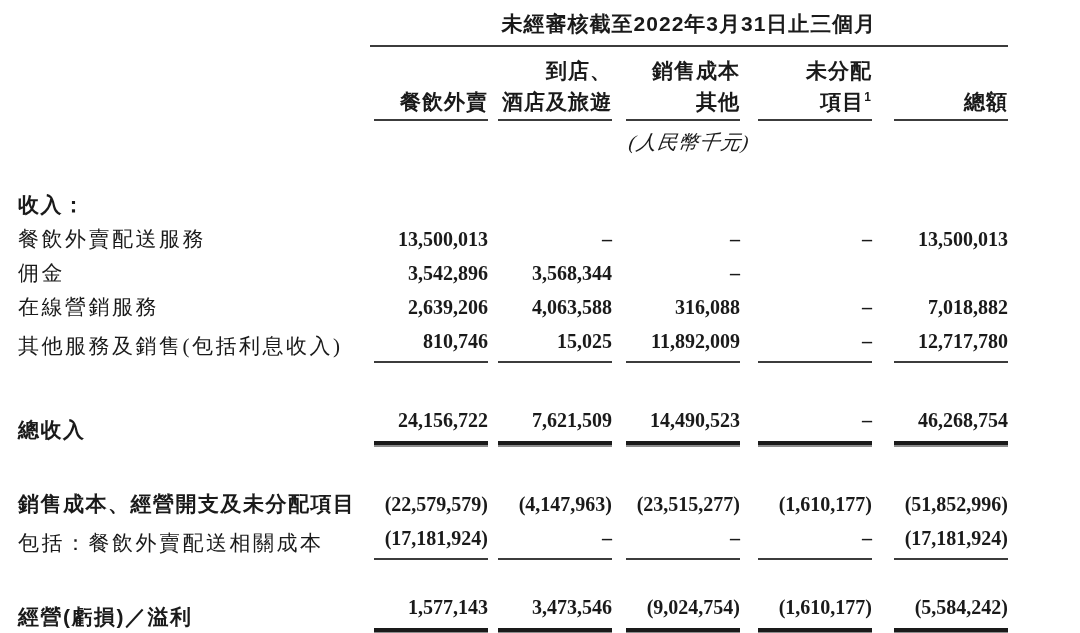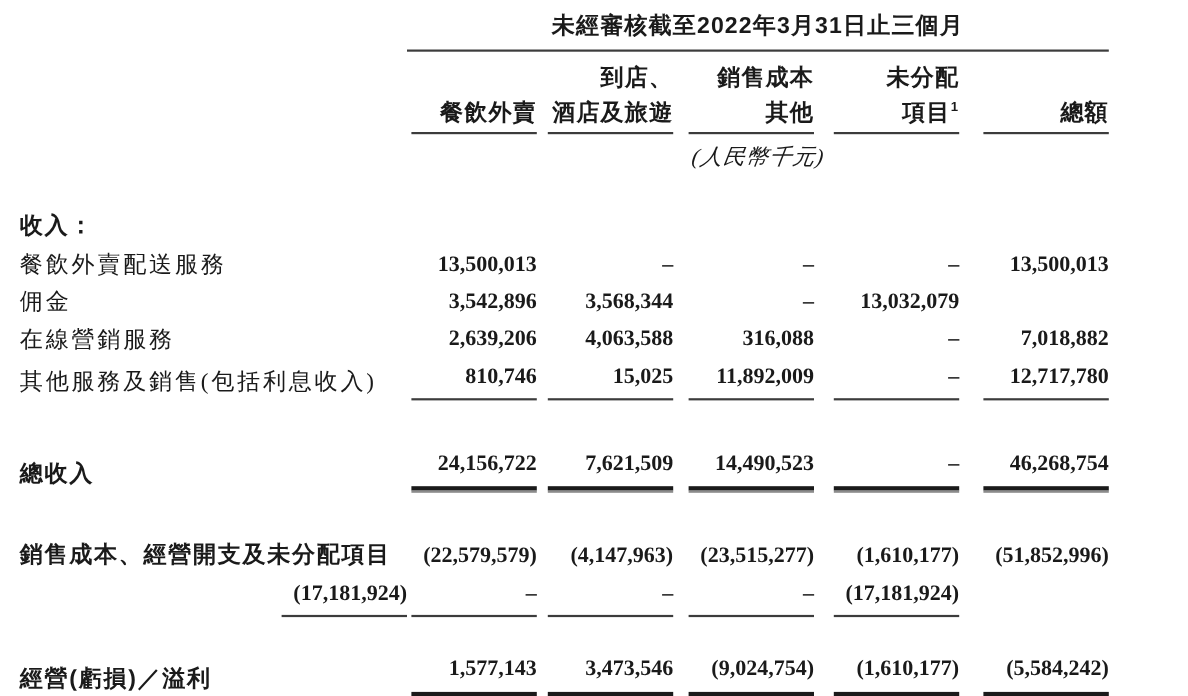--- a/index.html
+++ b/index.html
@@ -187,23 +187,20 @@
         <div class="cell label">佣金</div>
         <div class="cell num">
           <span class="val">3,542,896</span>
         </div>
         <div class="cell num">
           <span class="val">3,568,344</span>
         </div>
         <div class="cell num">
           <span class="val">–</span>
         </div>
-        <div class="cell num">
-          <span class="val">13,032,079</span>
-        </div>
       </div>
       <div class="grid data-row kind-item">
         <div class="cell label">在線營銷服務</div>
         <div class="cell num">
           <span class="val">2,639,206</span>
         </div>
         <div class="cell num">
           <span class="val">4,063,588</span>
         </div>
         <div class="cell num">
@@ -274,20 +271,21 @@
           <span class="val">(23,515,277)</span>
         </div>
         <div class="cell num">
           <span class="val">(1,610,177)</span>
         </div>
         <div class="cell num">
           <span class="val">(51,852,996)</span>
         </div>
       </div>
       <div class="grid data-row kind-expense-detail">
+        <div class="cell label">包括：餐飲外賣配送相關成本</div>
         <div class="cell num">
           <span class="val">(17,181,924)</span>
           <span class="rule single"></span>
         </div>
         <div class="cell num">
           <span class="val">–</span>
           <span class="rule single"></span>
         </div>
         <div class="cell num">
           <span class="val">–</span>

